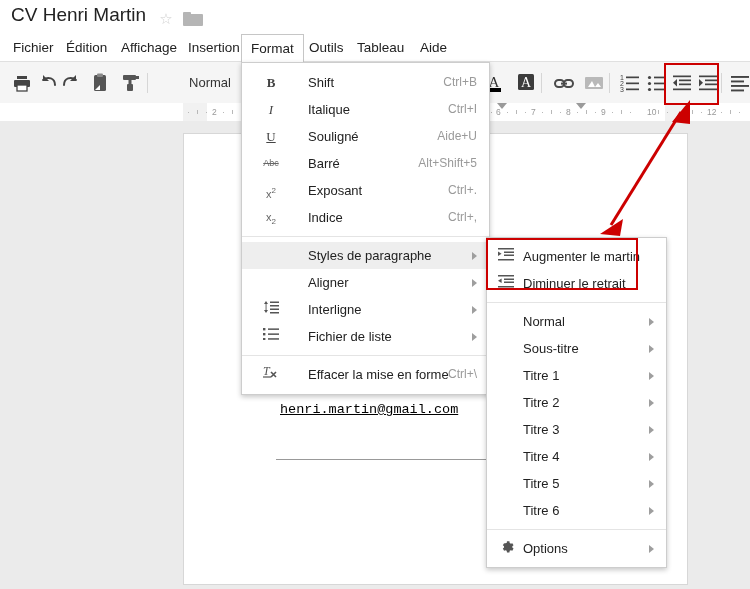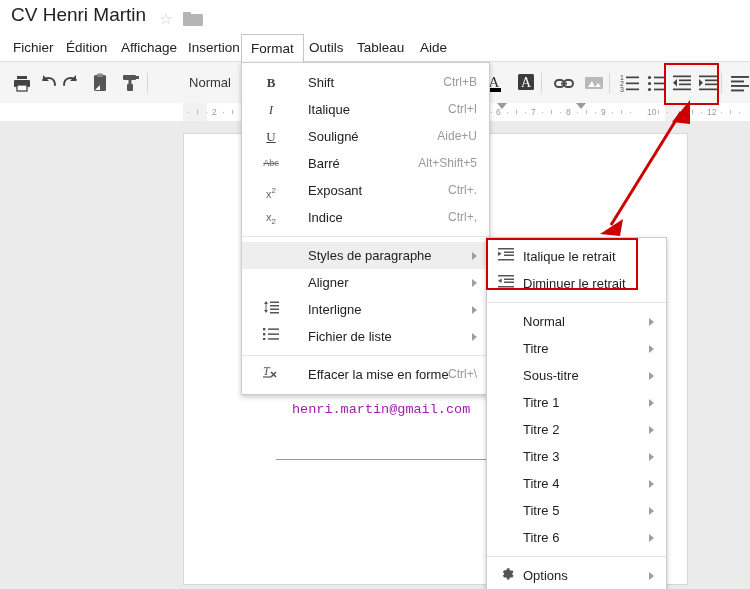--- a/index.html
+++ b/index.html
@@ -60,23 +60,23 @@
   .ruler-ticks{position:absolute;left:183px;top:0;width:567px;height:18px;font-size:8.5px;color:#999;}
   .rt{position:absolute;top:4px;}
   .rtick{position:absolute;top:7px;width:1px;height:4px;background:#b8b8b8;}
   .rdot{position:absolute;top:9px;width:1px;height:1px;background:#b8b8b8;}
   .ruler-marker{position:absolute;top:0;width:0;height:0;border-left:5px solid transparent;border-right:5px solid transparent;border-top:6px solid #9a9a9a;}
 
   
   .canvas{position:absolute;left:0;top:121px;width:750px;height:468px;background:#ebebeb;}
   .page{position:absolute;left:183px;top:12px;width:505px;height:452px;background:#fff;border:1px solid #d7d7d7;box-sizing:border-box;}
   .doc-email{
-    position:absolute;left:108px;top:268px;
+    position:absolute;left:96px;top:268px;
     font-family:"Liberation Mono", monospace;font-size:13.5px;
-    color:#a21caf;white-space:nowrap;
+    color:#000000;text-decoration:underline;white-space:nowrap;
   }
   .doc-hr{position:absolute;left:92px;top:325px;width:390px;height:1px;background:#999;}
 
   
   .menu-panel{
     position:absolute;background:#fff;border:1px solid #cdcdcd;
     box-shadow:0 2px 5px rgba(0,0,0,.22);z-index:50;
   }
   #format-menu{left:241px;top:62px;width:247px;padding:6px 0 6px 0;}
   .mrow{position:relative;height:27px;line-height:27px;font-size:13px;color:#222;white-space:nowrap;}
@@ -415,21 +415,21 @@
         <svg width="16" height="13" viewBox="0 0 16 13">
             <g fill="#555">
               <rect x="0" y="0" width="16" height="1.5"></rect>
               <rect x="6" y="3.5" width="10" height="1.5"></rect>
               <rect x="6" y="6.5" width="10" height="1.5"></rect>
               <rect x="0" y="11" width="16" height="1.5"></rect>
               <path d="M0 3.5 L3.6 5.8 L0 8 Z"></path>
             </g>
           </svg>
       </span>
-      <span class="mlabel">Italique le retrait</span>
+      <span class="mlabel">Augmenter le martin</span>
     </div>
     <div class="mrow">
       <span class="micon">
         <svg width="16" height="13" viewBox="0 0 16 13">
             <g fill="#555">
               <rect x="0" y="0" width="16" height="1.5"></rect>
               <rect x="6" y="3.5" width="10" height="1.5"></rect>
               <rect x="6" y="6.5" width="10" height="1.5"></rect>
               <rect x="0" y="11" width="16" height="1.5"></rect>
               <path d="M3.6 3.5 L0 5.8 L3.6 8 Z"></path>
@@ -439,24 +439,20 @@
       <span class="mlabel">Diminuer le retrait</span>
     </div>
 
     <div class="msep"></div>
 
     <div class="mrow">
       <span class="mlabel">Normal</span>
       <span class="marrow"></span>
     </div>
     <div class="mrow">
-      <span class="mlabel">Titre</span>
-      <span class="marrow"></span>
-    </div>
-    <div class="mrow">
       <span class="mlabel">Sous-titre</span>
       <span class="marrow"></span>
     </div>
     <div class="mrow">
       <span class="mlabel">Titre 1</span>
       <span class="marrow"></span>
     </div>
     <div class="mrow">
       <span class="mlabel">Titre 2</span>
       <span class="marrow"></span>

